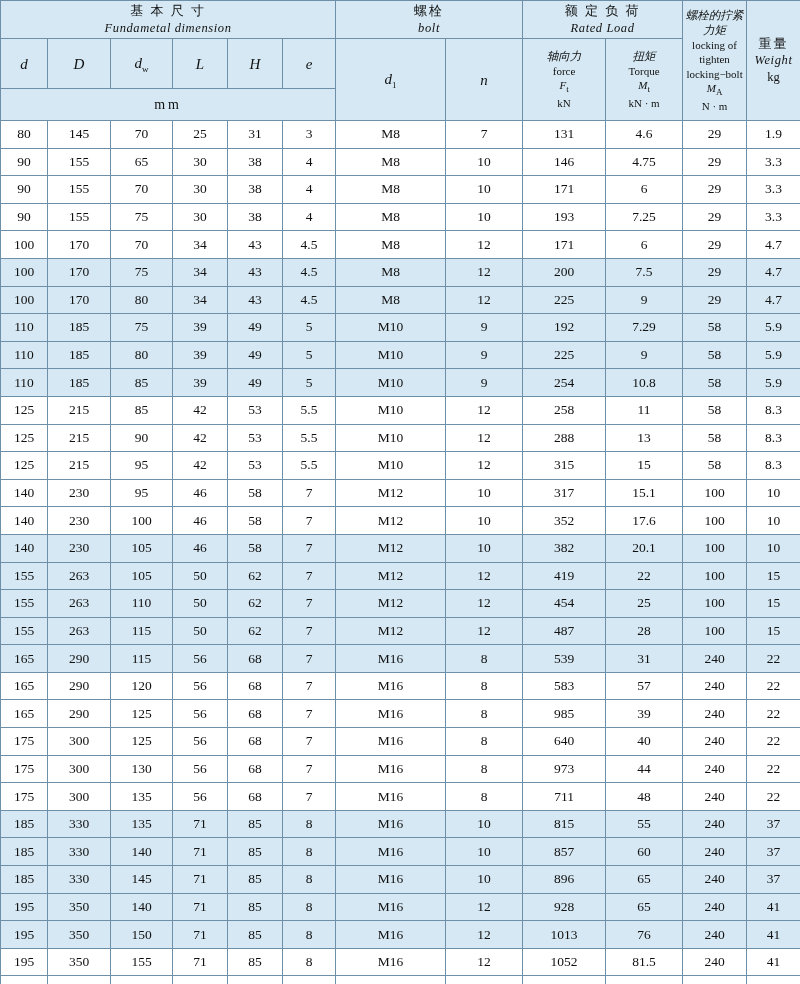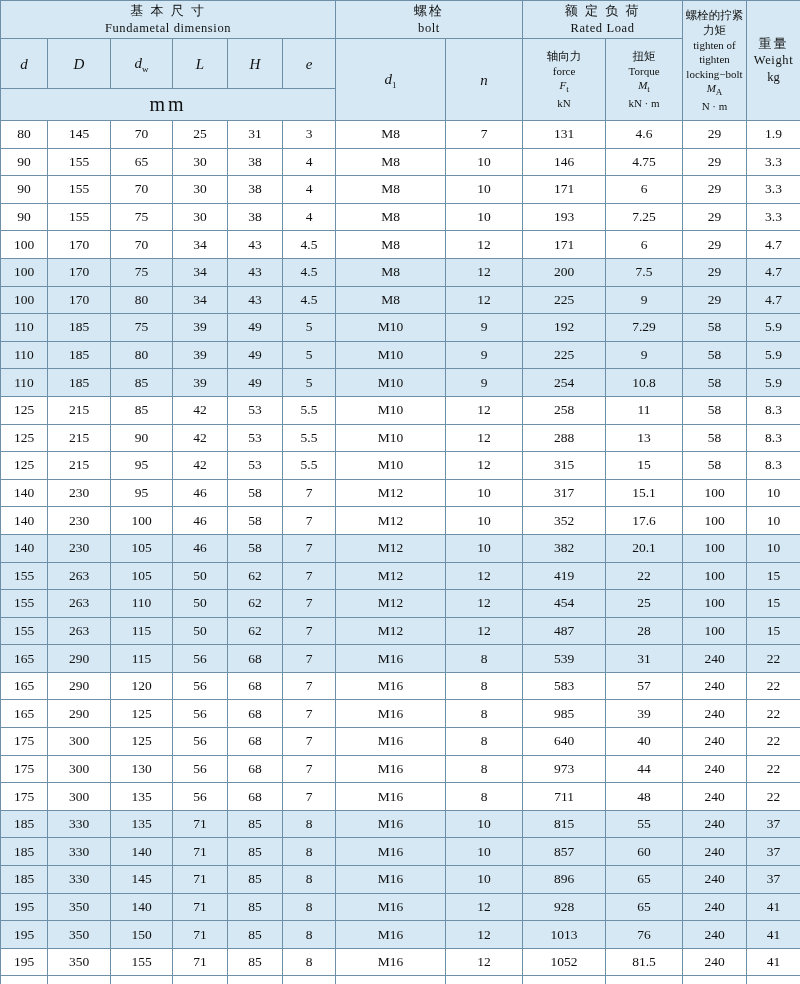--- a/index.html
+++ b/index.html
@@ -34,47 +34,49 @@
     font-size: 13px;
     letter-spacing: 2px;
     display: block;
     line-height: 1.35;
   }
   .hdr-en {
     font-size: 12.5px;
     letter-spacing: 0.6px;
     display: block;
     line-height: 1.35;
+    font-style: italic;
   }
   .hdr-sym {
     font-size: 15px;
     font-style: italic;
     font-family: "Liberation Serif", serif;
   }
   .hdr-sym sub {
     font-size: 9px;
     font-style: normal;
   }
   .hdr-small {
     font-size: 11px;
     line-height: 1.3;
     display: block;
   }
   .hdr-small-cn {
     font-size: 11.5px;
     line-height: 1.3;
     display: block;
+    font-style: italic;
   }
   .hdr-unit {
     font-size: 12.5px;
     display: block;
     line-height: 1.35;
   }
   .mm-cell {
-    font-size: 20px;
+    font-size: 14px;
     letter-spacing: 3px;
   }
   tbody td {
     font-size: 13.5px;
     height: 26.6px;
   }
   tbody tr.band td {
     background: #d5e8f3;
   }
   tbody tr.plain td {
@@ -113,21 +115,21 @@
         <span class="hdr-cn">螺栓</span>
         <span class="hdr-en">bolt</span>
       </td>
       <td colspan="2">
         <span class="hdr-cn">额 定 负 荷</span>
         <span class="hdr-en">Rated  Load</span>
       </td>
       <td rowspan="3">
         <span class="hdr-small-cn">螺栓的拧紧</span>
         <span class="hdr-small-cn">力矩</span>
-        <span class="hdr-small">tighten of</span>
+        <span class="hdr-small">locking of</span>
         <span class="hdr-small">tighten</span>
         <span class="hdr-small">locking−bolt</span>
         <span class="hdr-small"><i>M</i><sub>A</sub></span>
         <span class="hdr-small">N · m</span>
       </td>
       <td rowspan="3">
         <span class="hdr-cn">重量</span>
         <span class="hdr-en">Weight</span>
         <span class="hdr-unit">kg</span>
       </td>

